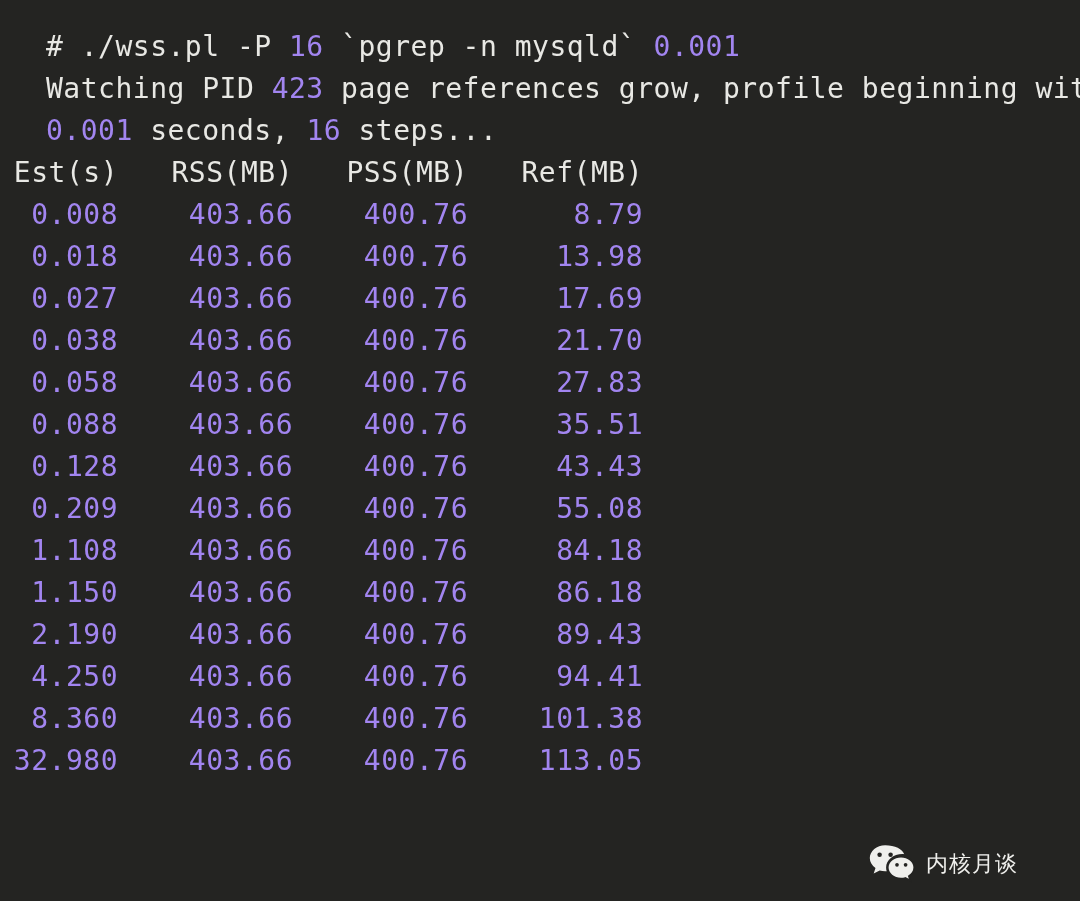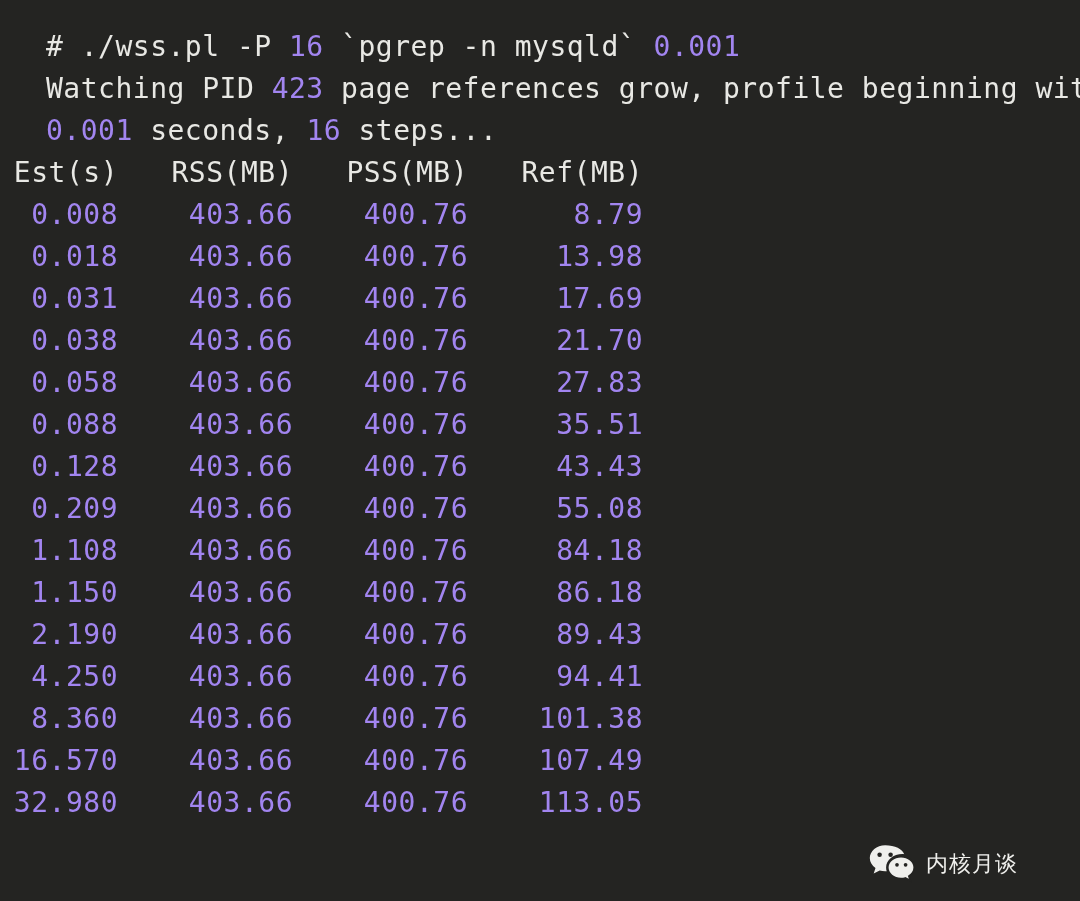--- a/index.html
+++ b/index.html
@@ -132,21 +132,21 @@
             <td class="col-pss">400.76</td>
             <td class="col-ref">8.79</td>
           </tr>
           <tr>
             <td class="col-est">0.018</td>
             <td class="col-rss">403.66</td>
             <td class="col-pss">400.76</td>
             <td class="col-ref">13.98</td>
           </tr>
           <tr>
-            <td class="col-est">0.031</td>
+            <td class="col-est">0.027</td>
             <td class="col-rss">403.66</td>
             <td class="col-pss">400.76</td>
             <td class="col-ref">17.69</td>
           </tr>
           <tr>
             <td class="col-est">0.038</td>
             <td class="col-rss">403.66</td>
             <td class="col-pss">400.76</td>
             <td class="col-ref">21.70</td>
           </tr>
@@ -196,26 +196,20 @@
             <td class="col-est">4.250</td>
             <td class="col-rss">403.66</td>
             <td class="col-pss">400.76</td>
             <td class="col-ref">94.41</td>
           </tr>
           <tr>
             <td class="col-est">8.360</td>
             <td class="col-rss">403.66</td>
             <td class="col-pss">400.76</td>
             <td class="col-ref">101.38</td>
-          </tr>
-          <tr>
-            <td class="col-est">16.570</td>
-            <td class="col-rss">403.66</td>
-            <td class="col-pss">400.76</td>
-            <td class="col-ref">107.49</td>
           </tr>
           <tr>
             <td class="col-est">32.980</td>
             <td class="col-rss">403.66</td>
             <td class="col-pss">400.76</td>
             <td class="col-ref">113.05</td>
           </tr>
         </tbody>
     </table>
   </div>

